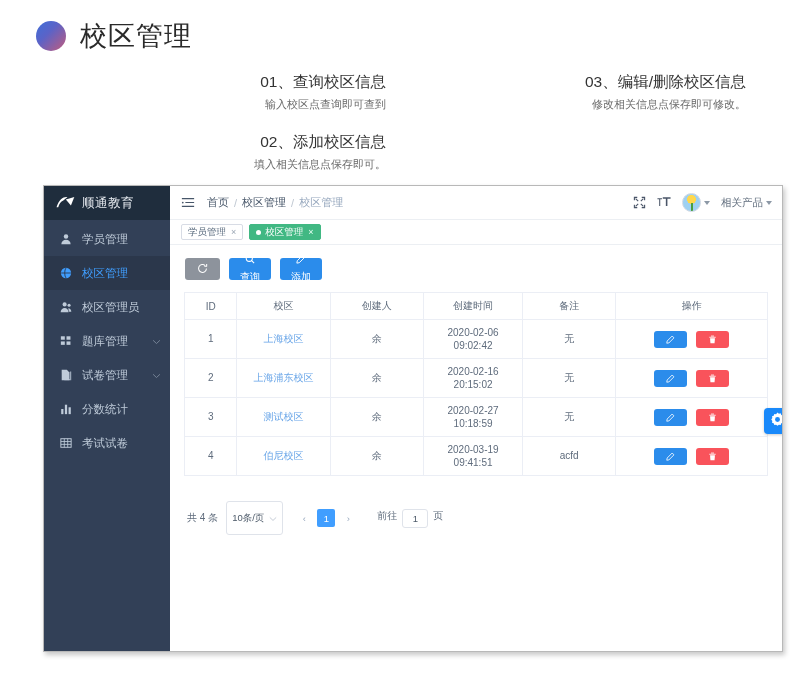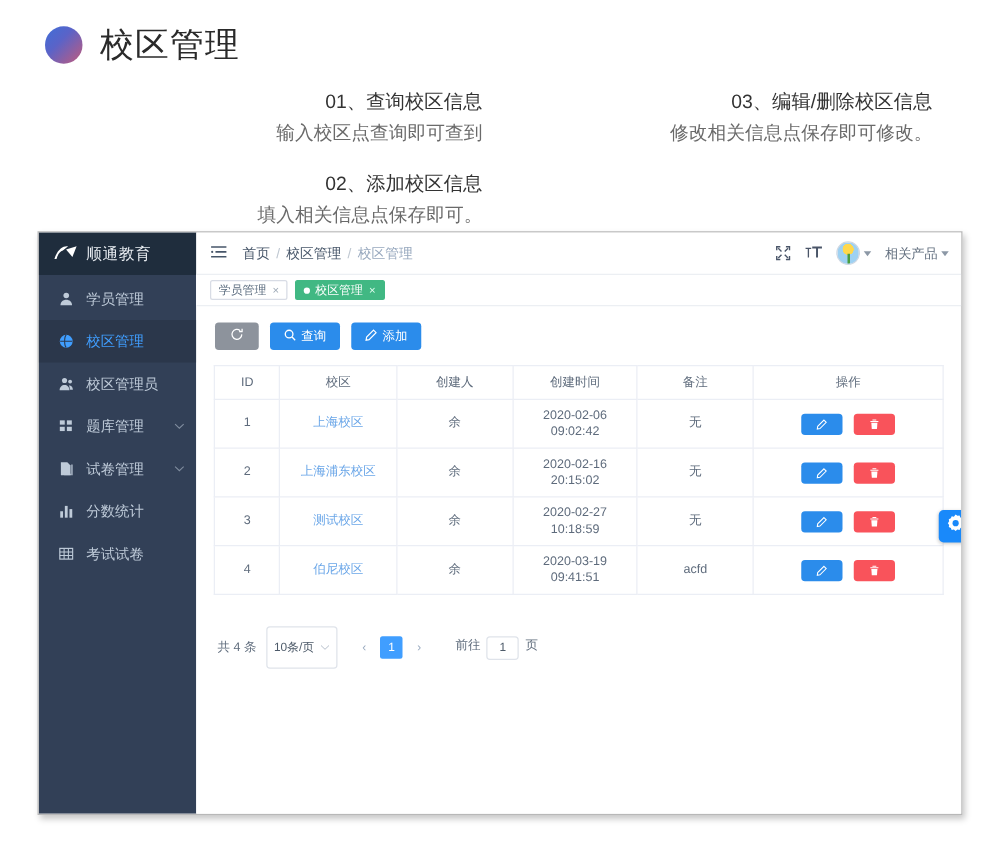--- a/index.html
+++ b/index.html
@@ -18,25 +18,25 @@
     background: linear-gradient(135deg, #3f6fd8 0%, #5a63c8 40%, #c25b7c 100%);
     margin-right: 14px; flex: 0 0 auto;
   }
   .title-text { font-size: 27px; color: #2a2a2a; letter-spacing: 1px; font-weight: 400; }
 
   .cols { display: flex; padding: 16px 0 0 66px; text-align: right; }
   .col { width: 320px; }
   .col.right { width: 360px; }
   .blk { margin-bottom: 17px; }
   .blk-h { font-size: 15.5px; color: #333; line-height: 1.5; margin-bottom: 3px; }
-  .blk-p { font-size: 15px; color: #6a6a6a; line-height: 1.5; }
+  .blk-p { font-size: 11px; color: #6a6a6a; line-height: 1.5; }
 
   
   .app {
-    position: absolute; left: 30px; top: 185px;
+    position: absolute; left: 43px; top: 185px;
     width: 740px; height: 467px;
     background: #fff;
     border: 1px solid #b8b8b8;
     box-shadow: 2px 3px 5px rgba(0,0,0,.22);
     display: flex; overflow: hidden;
   }
 
   
   .sidebar { width: 126px; background: #324057; flex: 0 0 auto; }
   .brand {
@@ -104,21 +104,21 @@
 
   .toolbar { display: flex; align-items: center; gap: 9px; margin-bottom: 12px; }
   .search-input {
     width: 125px; height: 22px; border: 1px solid #d6dbe2; border-radius: 3px;
     font-size: 9.5px; color: #444; padding: 0 7px; background: #fff; outline: none;
   }
   .search-input::placeholder { color: #bcc4cf; }
   .btn {
     height: 22px; border: none; border-radius: 3px; font-size: 10px; color: #fff;
     display: inline-flex; align-items: center; justify-content: center; gap: 4px;
-    padding: 0 11px; cursor: pointer; white-space: nowrap;
+    padding: 0 11px; cursor: pointer; white-space: nowrap; flex-direction: column;
   }
   .btn-refresh { background: #8d939c; padding: 0 12px; margin-left: 1px; }
   .btn-primary { background: #2b8ceb; }
 
   
   table.grid { width: 100%; border-collapse: collapse; table-layout: fixed; }
   table.grid th {
     font-size: 10px; font-weight: 400; color: #5e6b7c; background: #fff;
     border: 1px solid #ebeef5; height: 27px; text-align: center;
   }

